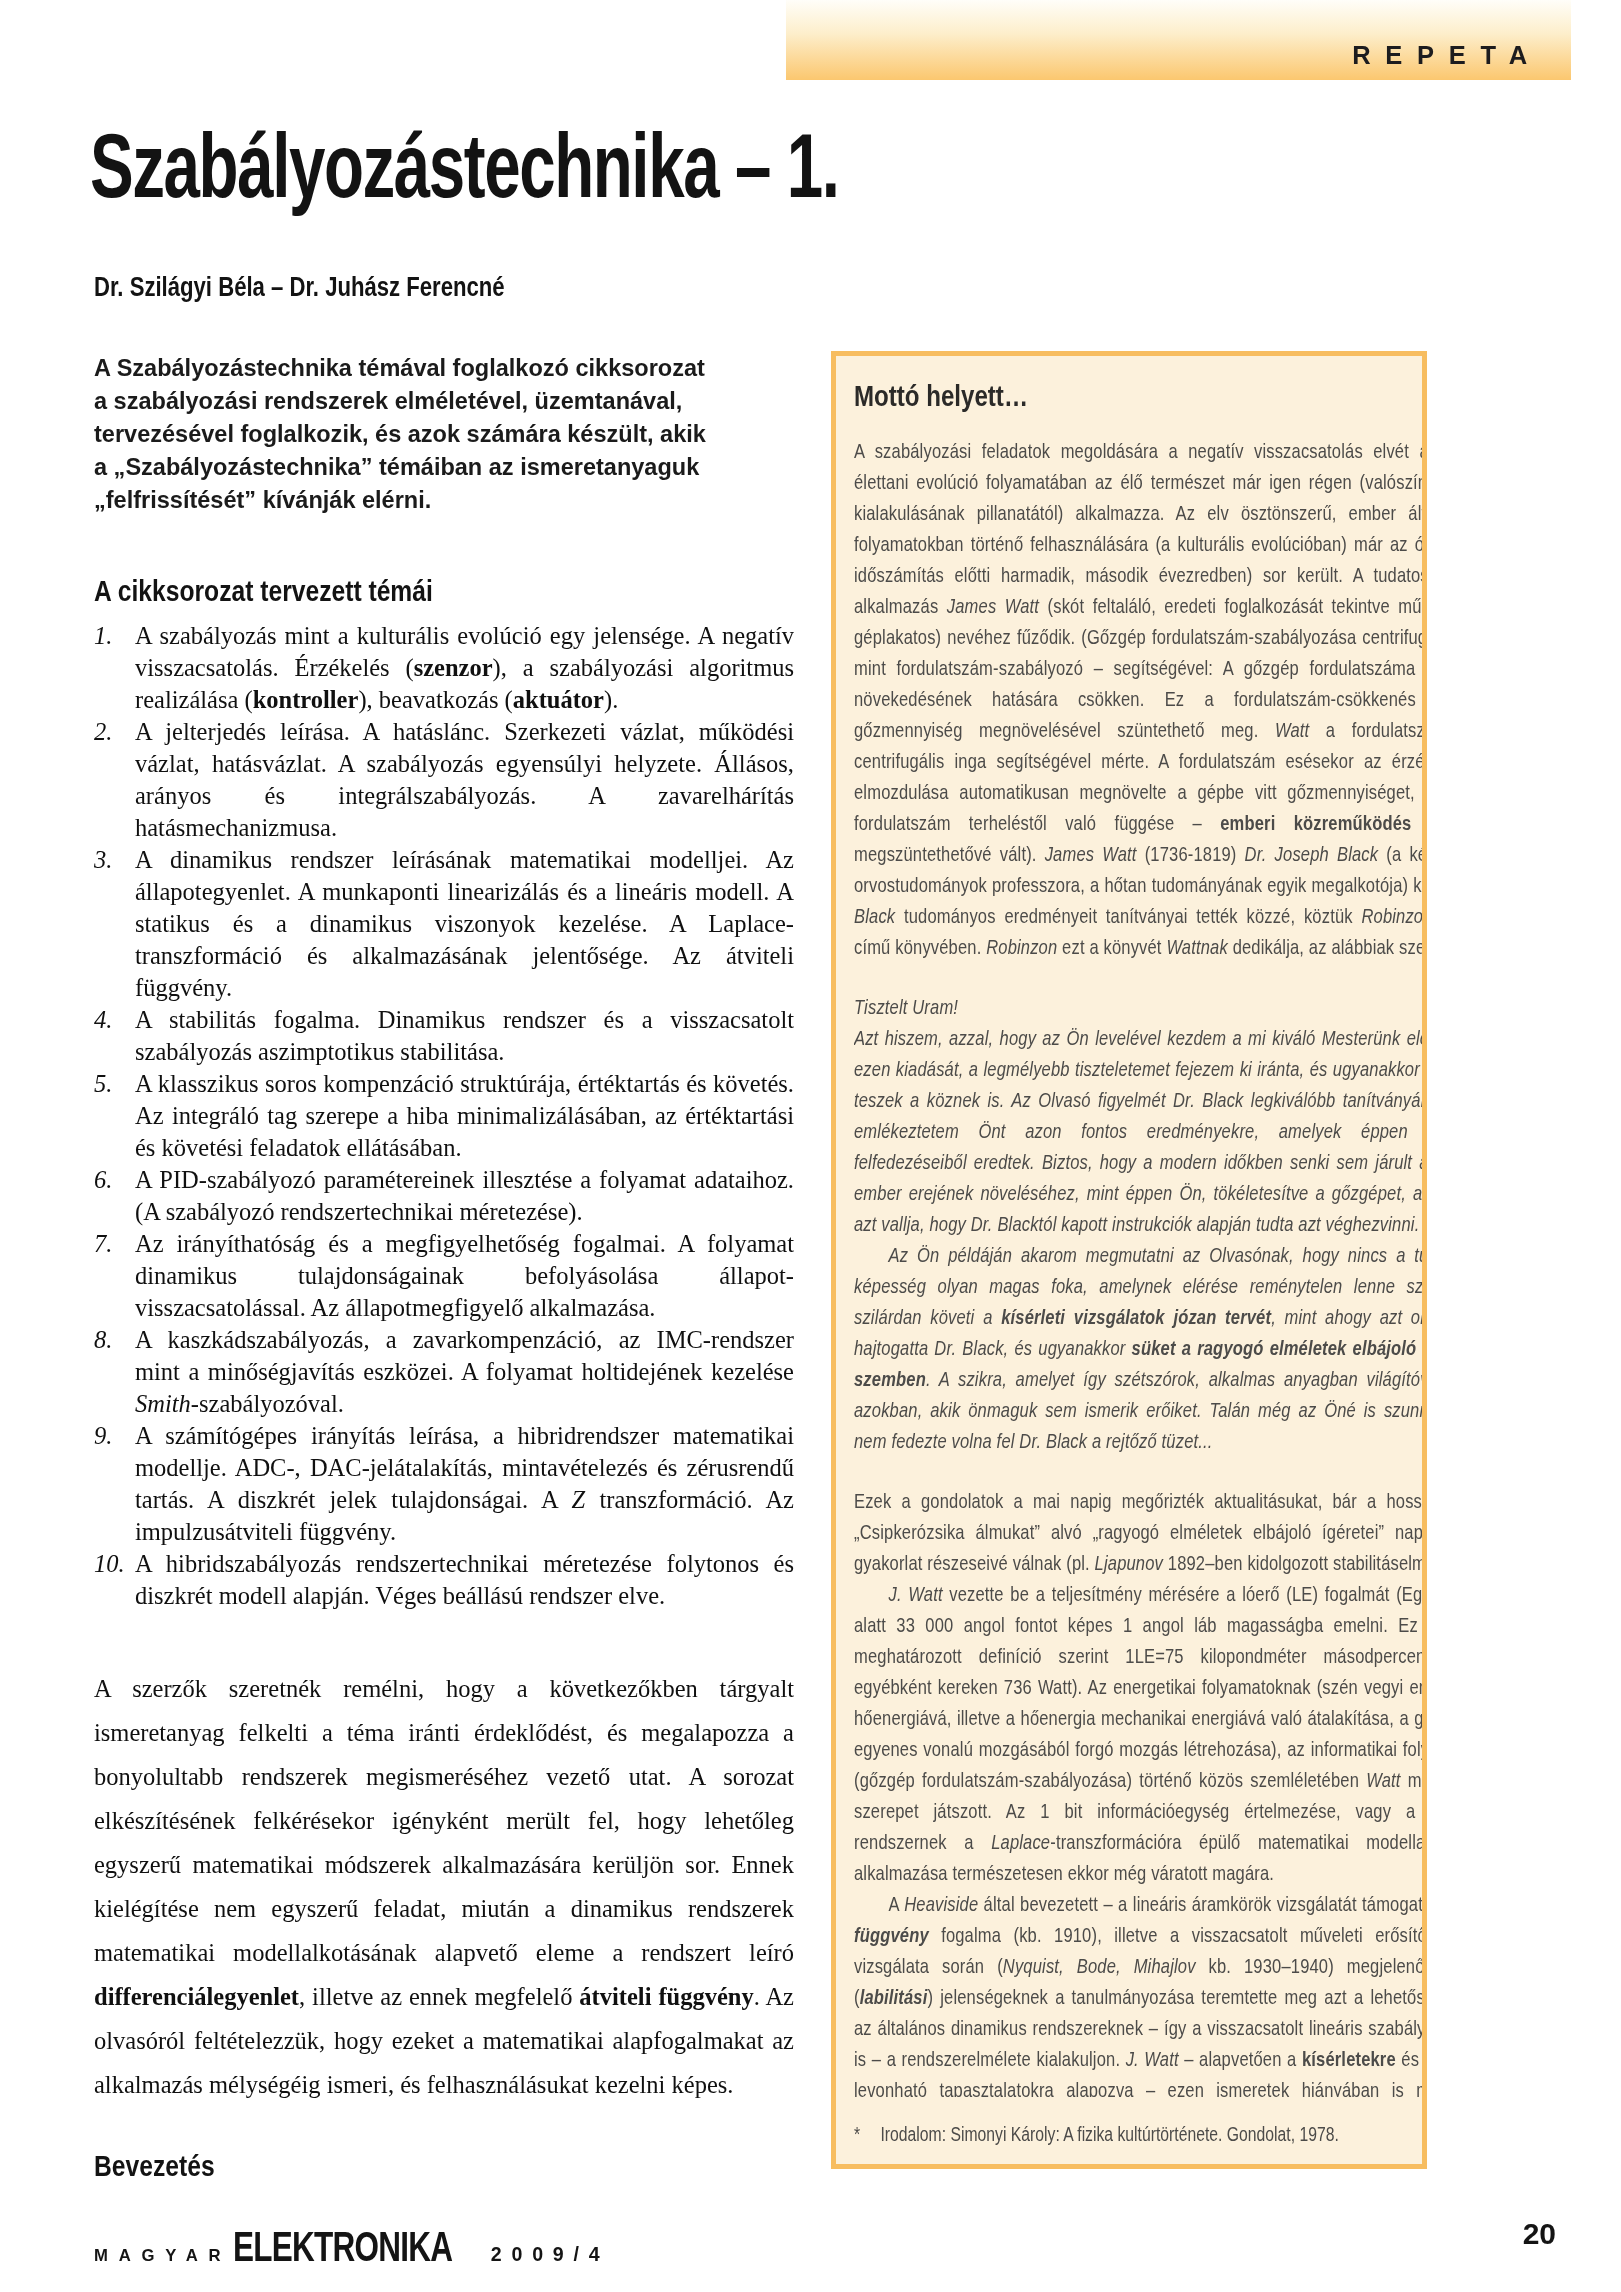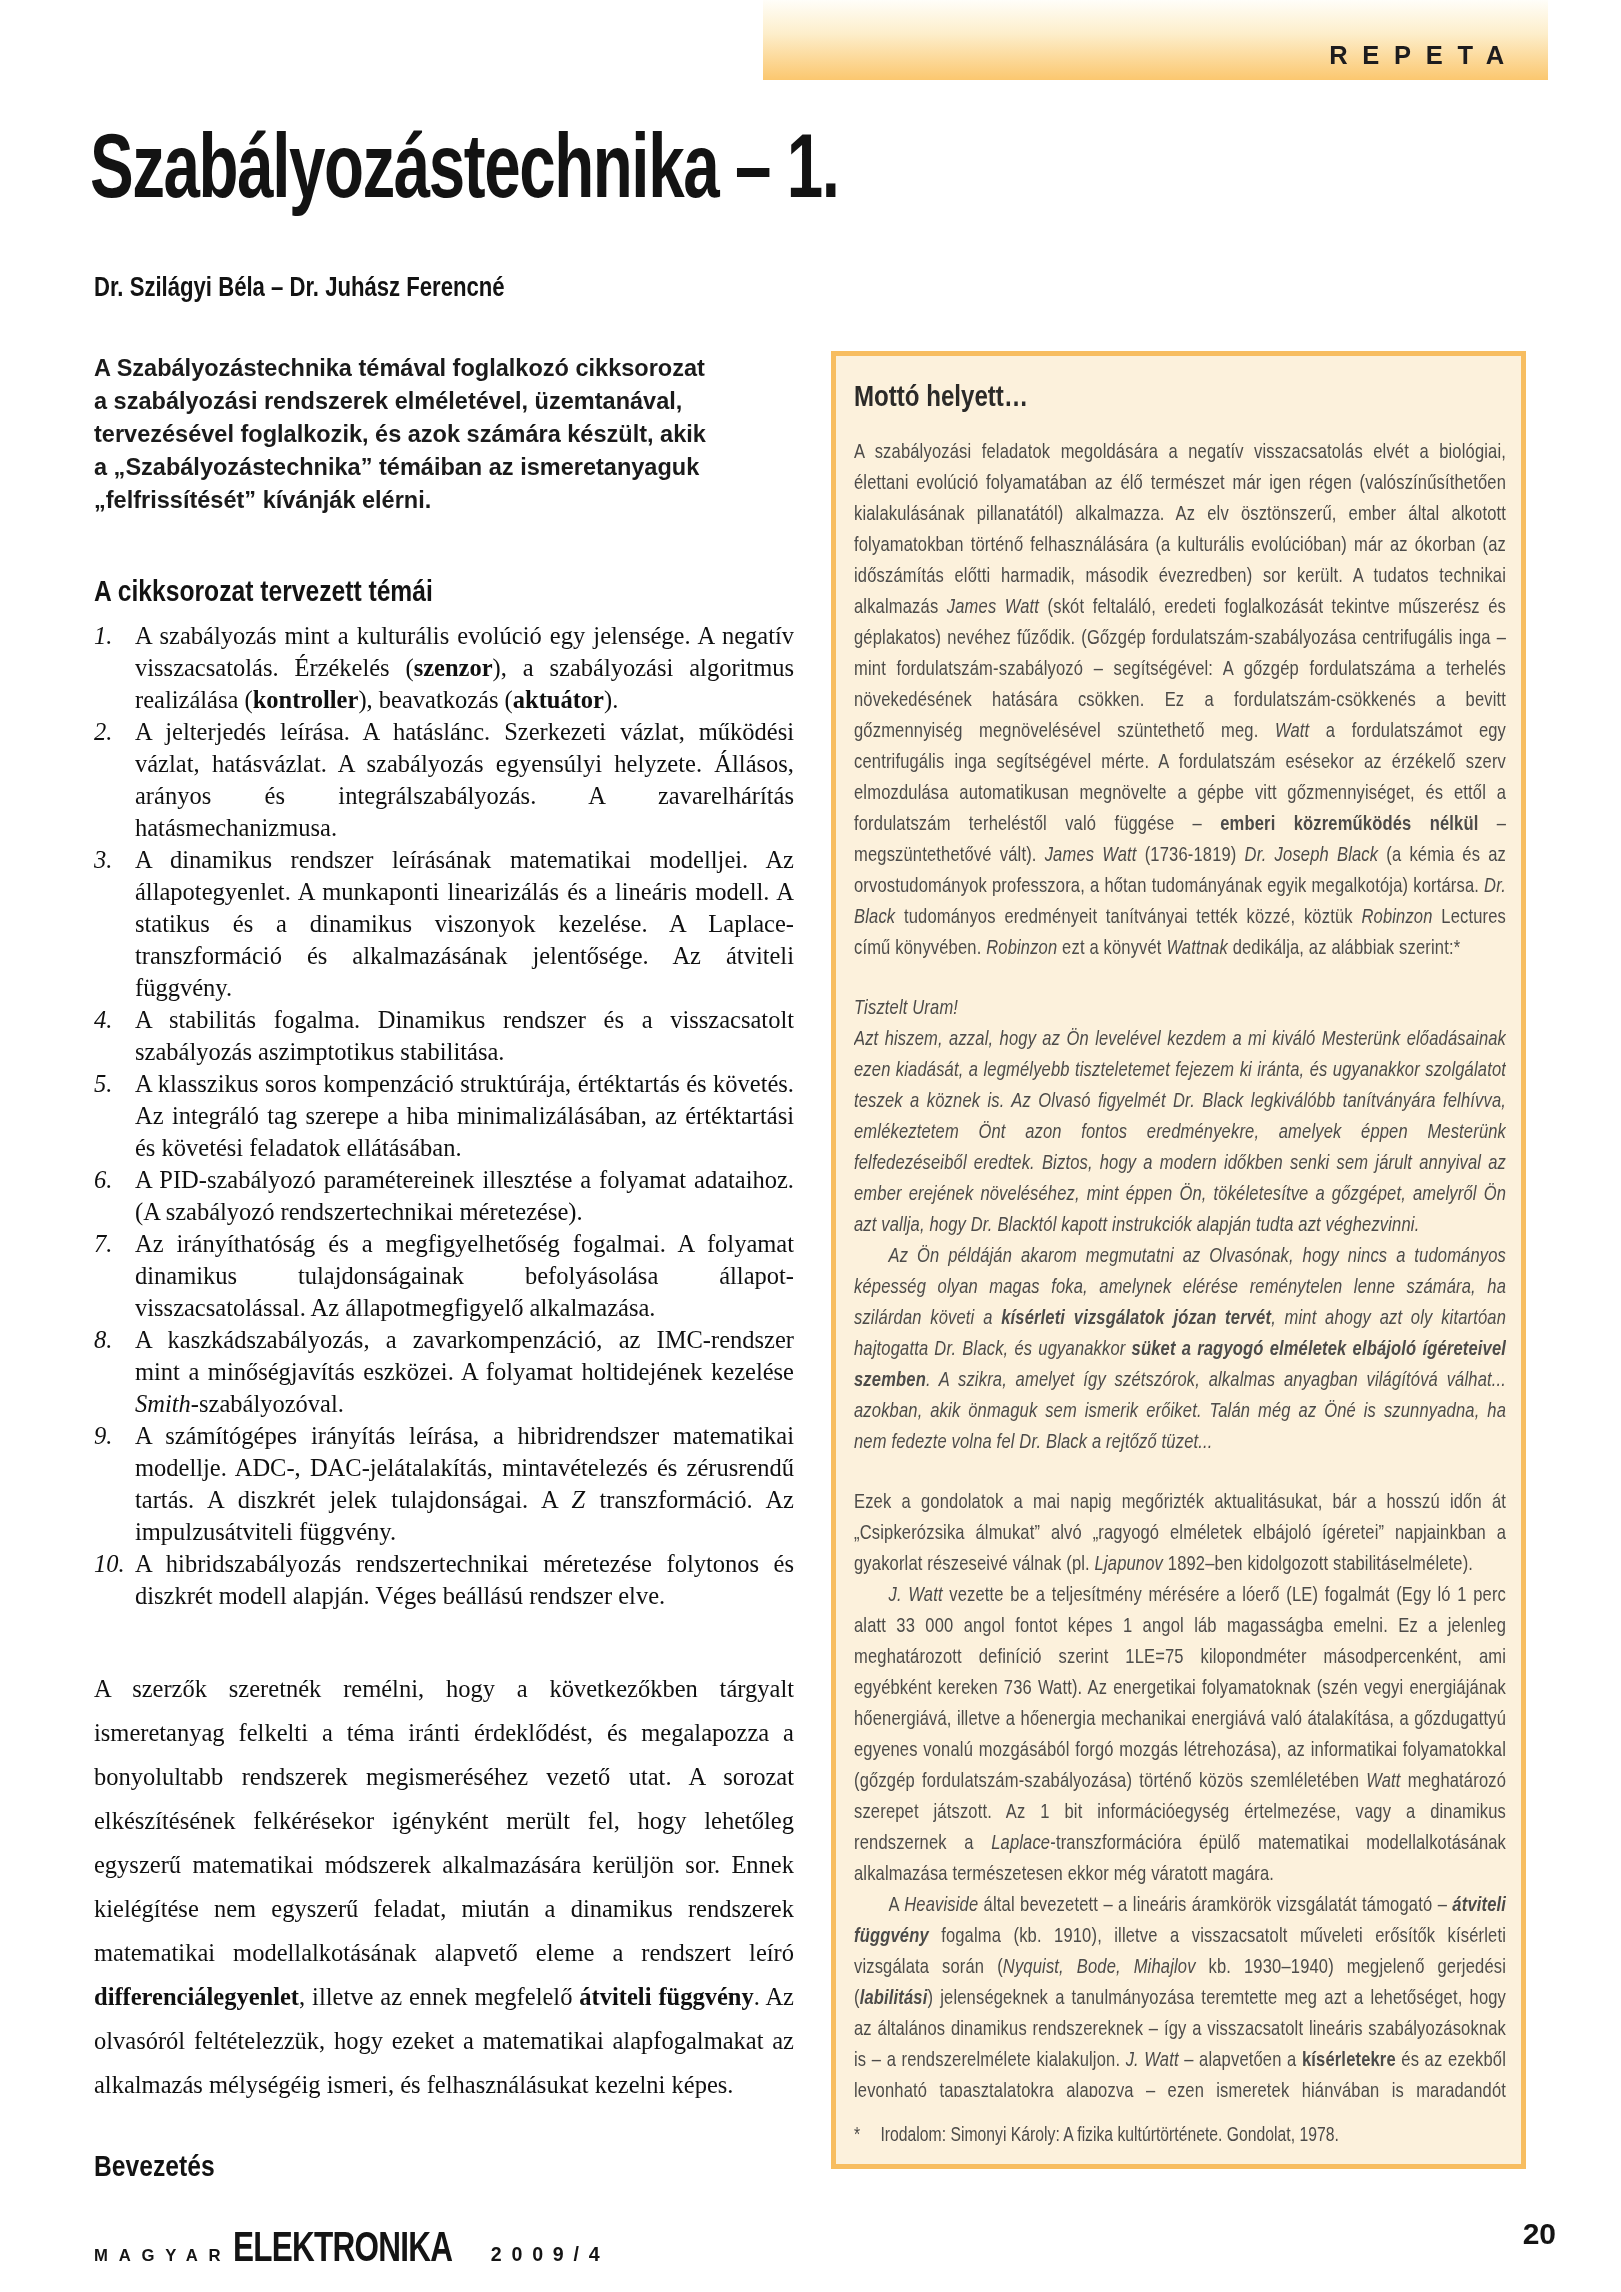--- a/index.html
+++ b/index.html
@@ -2,21 +2,21 @@
 <html><head>
 <meta charset="utf-8">
 <style>
   html,body{margin:0;padding:0;}
   body{
     width:1621px;height:2293px;position:relative;background:#ffffff;
     font-family:"Liberation Sans", sans-serif;color:#151515;overflow:hidden;
   }
   
   .banner{
-    position:absolute;left:763px;top:0;width:785px;height:80px;
+    position:absolute;left:786px;top:0;width:785px;height:80px;
     background:linear-gradient(180deg,#fffef9 0%,#fdeecb 42%,#fbc76f 100%);
   }
   .banner-label{
     position:absolute;right:29px;top:41px;
     font-size:25.5px;font-weight:bold;letter-spacing:14.7px;color:#1d1c1e;
     white-space:nowrap;
   }
   
   .title{
     position:absolute;left:90px;top:114px;
@@ -51,21 +51,21 @@
     margin-top:55px;font-family:"Liberation Serif", serif;
     font-size:24.5px;line-height:44px;text-align:justify;color:#101010;
   }
   .intro-heading{margin-top:43px;}
   .intro{
     margin-top:9.8px;font-family:"Liberation Serif", serif;
     font-size:24.5px;line-height:32px;text-align:justify;color:#101010;
   }
   
   .motto-box{
-    position:absolute;left:831px;top:351px;width:695px;height:1818px;
+    position:absolute;left:831px;top:351px;width:596px;height:1818px;
     box-sizing:border-box;border:5.9px solid #f7bd60;background:#fcf1dc;
     padding:19.6px 15.7px 15.7px 17.6px;overflow:hidden;
   }
   .box-inner{
     width:812px;height:100%;
     transform:scaleX(0.803);transform-origin:left top;
     display:flex;flex-direction:column;
   }
   .box-heading{
     font-size:30px;font-weight:bold;color:#2b2a28;margin:3.9px 0 21.6px 0;

